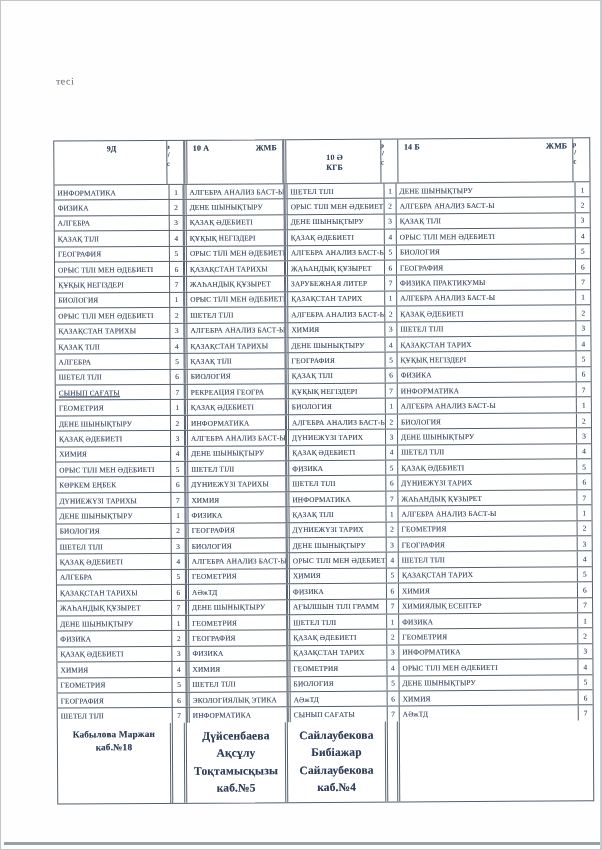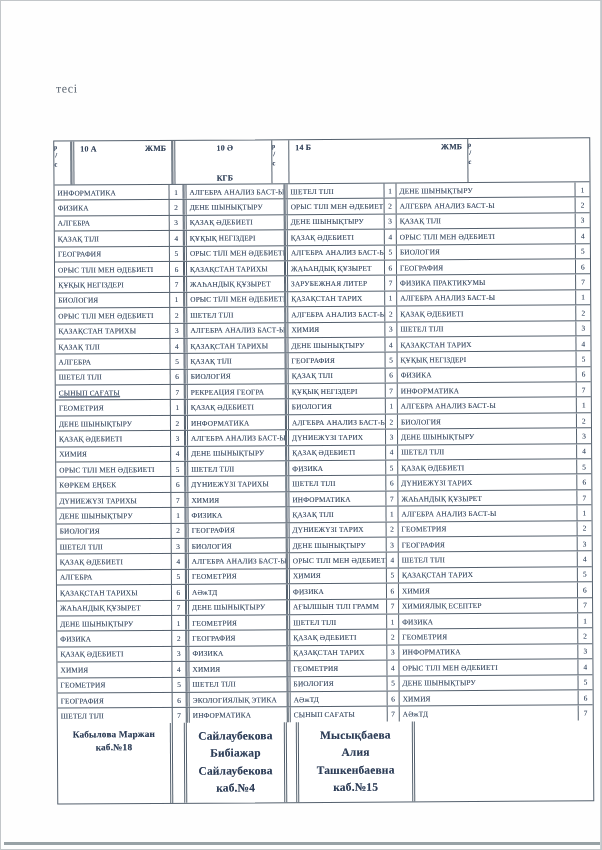--- a/index.html
+++ b/index.html
@@ -10,21 +10,21 @@
   html,body{margin:0;padding:0;}
   body{
     width:602px;height:850px;position:relative;overflow:hidden;
     background:#fefefe;
     font-family:"Liberation Serif","DejaVu Serif",serif;
   }
   .frame{position:absolute;inset:0;border:1px solid #c2c6c9;pointer-events:none;z-index:9;}
   .edge-bottom{position:absolute;left:4px;right:0;top:842px;height:2.5px;background:#98a2a6;z-index:8;}
   .edge-right{position:absolute;top:0;right:1px;width:1.5px;height:100%;background:#cdd1d4;z-index:8;}
   .content{position:absolute;inset:0;transform:rotate(-0.35deg);transform-origin:320px 430px;}
-  .stray{position:absolute;left:58px;top:80px;font-size:12px;color:#5a6470;letter-spacing:.5px;}
+  .stray{position:absolute;left:58px;top:74px;font-size:10px;color:#5a6470;letter-spacing:.5px;}
 
   .schedule{
     position:absolute;left:55px;top:139px;width:537px;
     border:1.5px solid var(--line);background:#fff;box-sizing:border-box;
   }
   .row{display:flex;border-bottom:1px solid var(--line);}
   .row:last-child{border-bottom:none;}
   .cell{
     box-sizing:border-box;height:100%;
     border-right:1px solid var(--line);
@@ -40,21 +40,21 @@
   .c3{width:100px;border-left:3px double var(--line);}
   .n2{width:12px;}
   .c4{width:179px;}
   .n3{width:14px;border-right:none;}
   .num{justify-content:center;padding-left:0;}
 
   .header-row{height:43px;border-bottom:1.6px solid var(--line);}
   .header-row .cell{font-weight:bold;font-size:8px;align-items:flex-start;padding-top:3px;color:#37475e;}
   .header-row .c1{justify-content:center;}
   .header-row .c2,.header-row .c4{justify-content:space-between;padding-left:6px;padding-right:5px;}
-  .header-row .c3{flex-direction:column;align-items:center;justify-content:space-between;line-height:1.25;}
+  .header-row .c3{flex-direction:column;align-items:center;justify-content:center;line-height:1.25;}
   .header-row .num{font-size:7px;line-height:1.2;white-space:normal;line-break:anywhere;overflow-wrap:anywhere;padding:2px 15px 0 1px;align-items:flex-start;justify-content:center;text-align:right;}
 
   .data-row{height:14.4px;}
   .underline{text-decoration:underline;}
 
   .footer-row{height:80px;}
   .footer-row .cell{white-space:normal;font-family:Liberation Serif, serif;}
   .tcell{
     flex-direction:column;justify-content:center;align-items:center;text-align:center;
     font-weight:bold;color:var(--ink-bold);font-size:11.5px;line-height:1.5;
@@ -72,20 +72,21 @@
 </head>
 <body>
 
 <div class="content">
 
   <div class="stray">тесі</div>
 
   <div class="schedule">
 
     <div class="row header-row">
+      <div class="cell c1">9Д</div>
       <div class="cell n1 num">р/с</div>
       <div class="cell c2">
         <span>10 А</span>
         <span>ЖМБ</span>
       </div>
       <div class="cell c3">
         <span>10 Ә</span>
         <span>КГБ</span>
       </div>
       <div class="cell n2 num">р/с</div>
@@ -413,33 +414,33 @@
     <div class="cell n3 num">7</div>
   </div>
       </div>
 
     <div class="row footer-row">
       <div class="cell tcell t1">
         <div>Кабылова Маржан</div>
         <div>каб.№18</div>
       </div>
       <div class="cell fgap g1"></div>
+      <div class="cell tcell t2">
+        <div>Дүйсенбаева</div>
+        <div>Ақсұлу</div>
+        <div>Тоқтамысқызы</div>
+        <div>каб.№5</div>
+      </div>
       <div class="cell tcell t3">
         <div>Сайлаубекова</div>
         <div>Бибіажар</div>
         <div>Сайлаубекова</div>
         <div>каб.№4</div>
       </div>
       <div class="cell fgap g2"></div>
-      <div class="cell tcell t4">
-        <div>Мысықбаева</div>
-        <div>Алия</div>
-        <div>Ташкенбаевна</div>
-        <div>каб.№15</div>
-      </div>
       <div class="cell frest"></div>
     </div>
 
   </div>
 </div>
 
 <div class="edge-bottom"></div>
 <div class="edge-right"></div>
 <div class="frame"></div>
 

